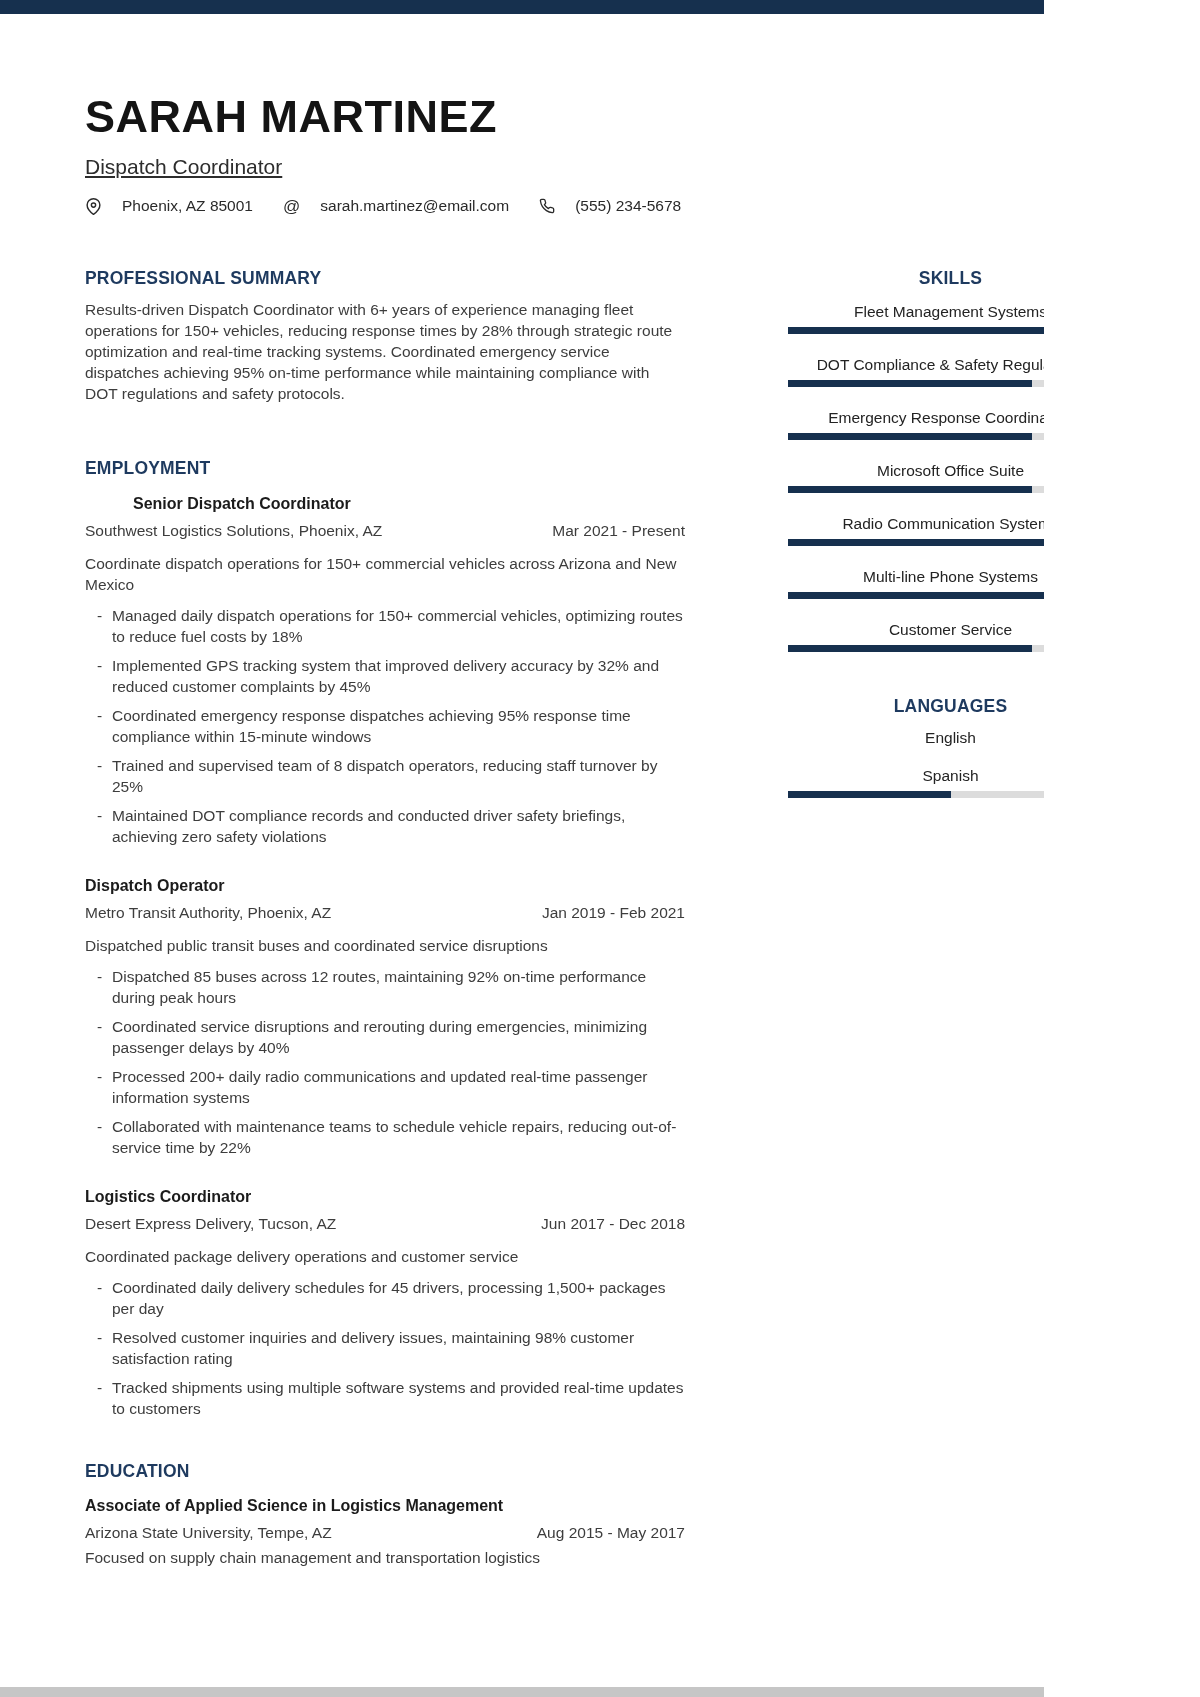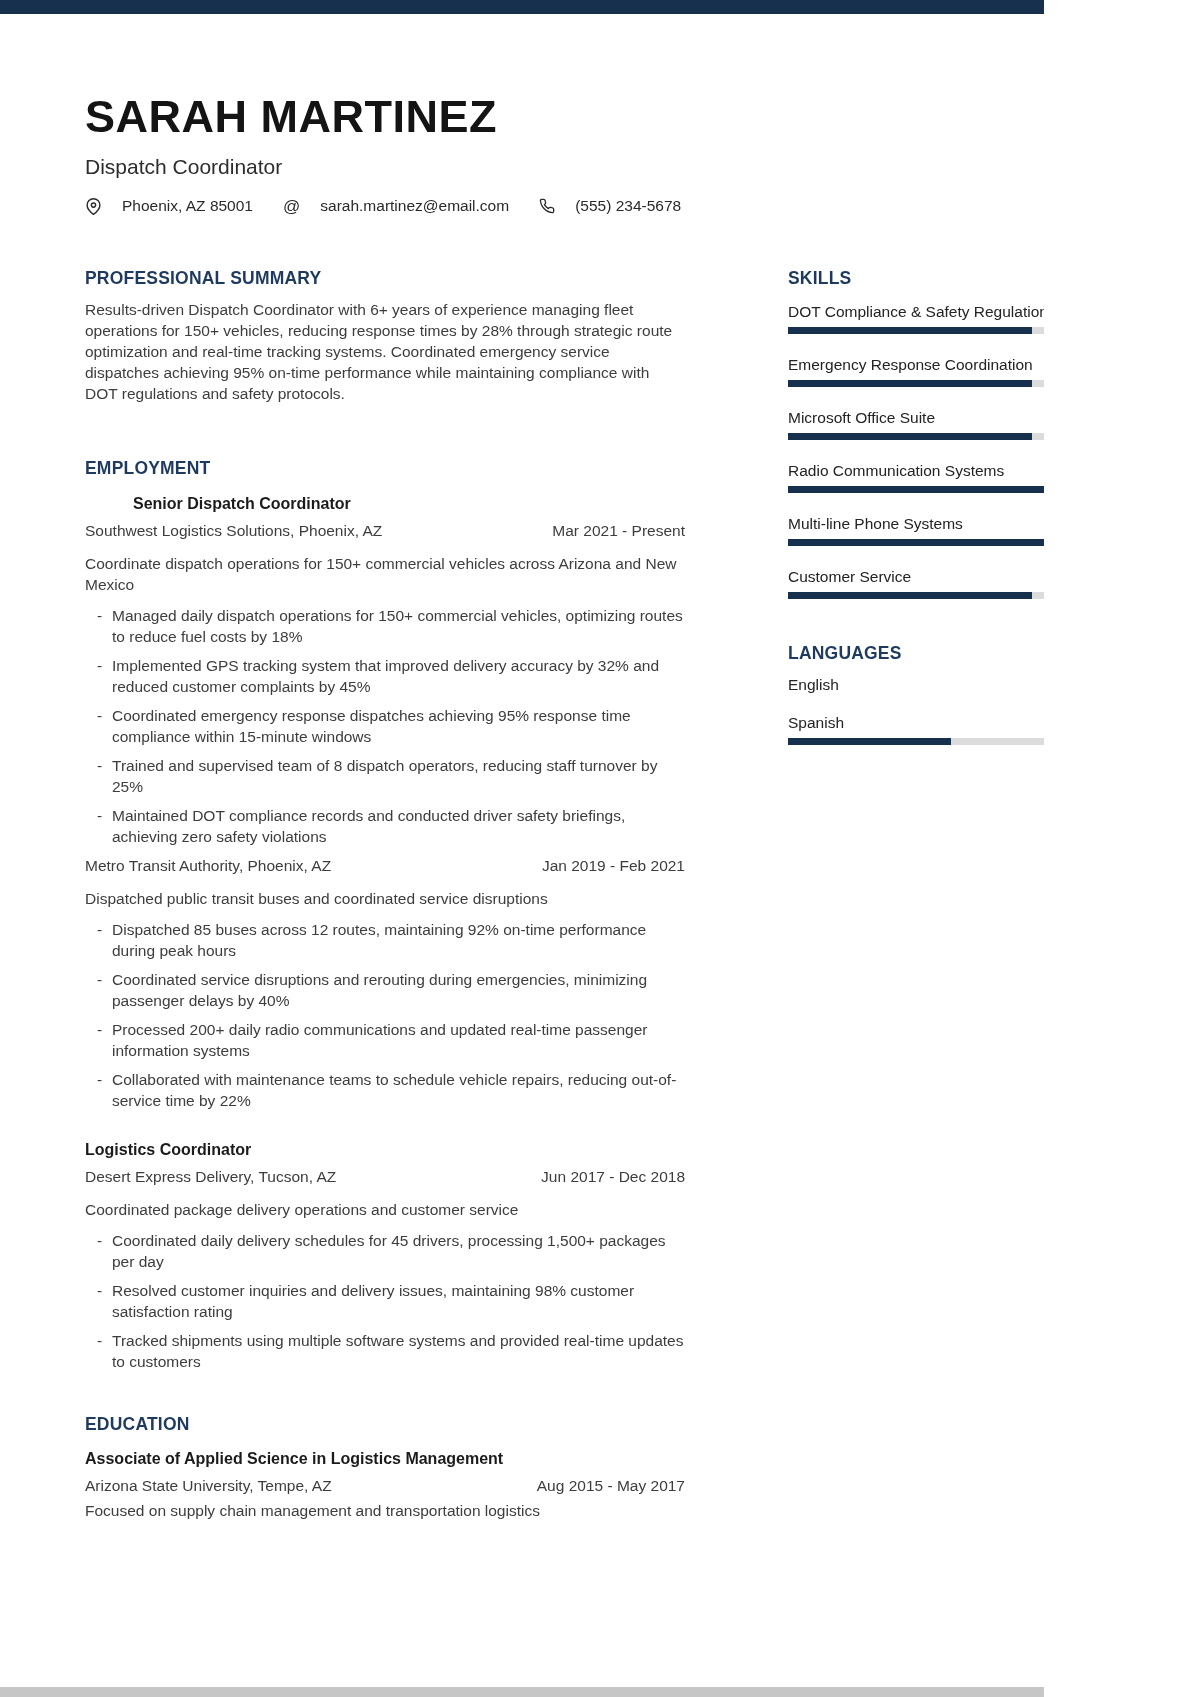--- a/index.html
+++ b/index.html
@@ -13,28 +13,28 @@
   }
   *{margin:0;padding:0;box-sizing:border-box;}
   html,body{background:#fff;}
   body{font-family:"Liberation Sans",sans-serif;}
   .page{position:relative;width:1044px;height:1697px;background:#fff;overflow:hidden;}
   .top-strip{position:absolute;top:0;left:0;width:100%;height:14px;background:var(--topbar);}
   .bottom-strip{position:absolute;bottom:0;left:0;width:100%;height:10px;background:var(--bottombar);}
 
   .header{position:absolute;left:85px;top:94px;width:1030px;}
   .name{font-size:45px;font-weight:700;letter-spacing:.5px;color:#141414;line-height:1.0;}
-  .role{margin-top:16px;font-size:21px;color:#2d2d2d;font-weight:400;}
+  .role{margin-top:16px;font-size:21px;color:#2d2d2d;font-weight:400;text-decoration:underline;}
   .contact{margin-top:18px;display:flex;align-items:center;gap:30px;font-size:15.5px;color:#2a2a2a;}
   .contact .c-item{display:flex;align-items:center;gap:20px;}
   .contact svg{display:block;}
   .at-glyph{font-size:17px;line-height:1;color:#2a2a2a;}
 
   .col-left{position:absolute;left:85px;top:268px;width:600px;}
-  .col-right{position:absolute;left:788px;top:268px;width:325px;}
+  .col-right{position:absolute;left:788px;top:268px;width:325px;text-align:center;}
 
   h2{font-size:17.5px;font-weight:700;color:var(--accent);letter-spacing:.2px;line-height:20px;}
   .body-text{font-size:15.5px;line-height:21px;color:var(--body);}
 
   .summary-text{margin-top:11px;}
   .h-employment{margin-top:54px;}
   .job .job-title{font-size:16px;font-weight:700;color:var(--title);line-height:22px;}
   .job:first-of-type .job-title{margin-top:15px;margin-left:48px;}
   .job + .job .job-title{margin-top:28px;}
   .meta-row{display:flex;justify-content:space-between;margin-top:5px;font-size:15.5px;line-height:21px;color:var(--body);gap:12px;}
@@ -121,20 +121,21 @@
             <span>Trained and supervised team of 8 dispatch operators, reducing staff turnover by 25%</span>
           </div>
         <div class="bullet body-text">
             <span class="dash">-</span>
             <span>Maintained DOT compliance records and conducted driver safety briefings, achieving zero safety violations</span>
           </div>
       </div>
     </div>
 
     <div class="job">
+      <div class="job-title">Dispatch Operator</div>
       <div class="meta-row">
         <span>Metro Transit Authority, Phoenix, AZ</span>
         <span class="dates">Jan 2019 - Feb 2021</span>
       </div>
       <div class="body-text job-desc">Dispatched public transit buses and coordinated service disruptions</div>
       <div class="bullets">
         <div class="bullet body-text">
             <span class="dash">-</span>
             <span>Dispatched 85 buses across 12 routes, maintaining 92% on-time performance during peak hours</span>
           </div>
@@ -182,20 +183,26 @@
       <span>Arizona State University, Tempe, AZ</span>
       <span class="dates">Aug 2015 - May 2017</span>
     </div>
     <div class="body-text edu-desc">Focused on supply chain management and transportation logistics</div>
   </div>
 
   <div class="col-right">
     <h2>SKILLS</h2>
     <div class="skills-list">
       <div class="skill">
+        <div class="skill-label">Fleet Management Systems</div>
+        <div class="bar-track">
+            <div class="bar-fill" style="width: 100%;"></div>
+          </div>
+      </div>
+      <div class="skill">
         <div class="skill-label">DOT Compliance &amp; Safety Regulations</div>
         <div class="bar-track">
             <div class="bar-fill" style="width: 75%;"></div>
           </div>
       </div>
       <div class="skill">
         <div class="skill-label">Emergency Response Coordination</div>
         <div class="bar-track">
             <div class="bar-fill" style="width: 75%;"></div>
           </div>

